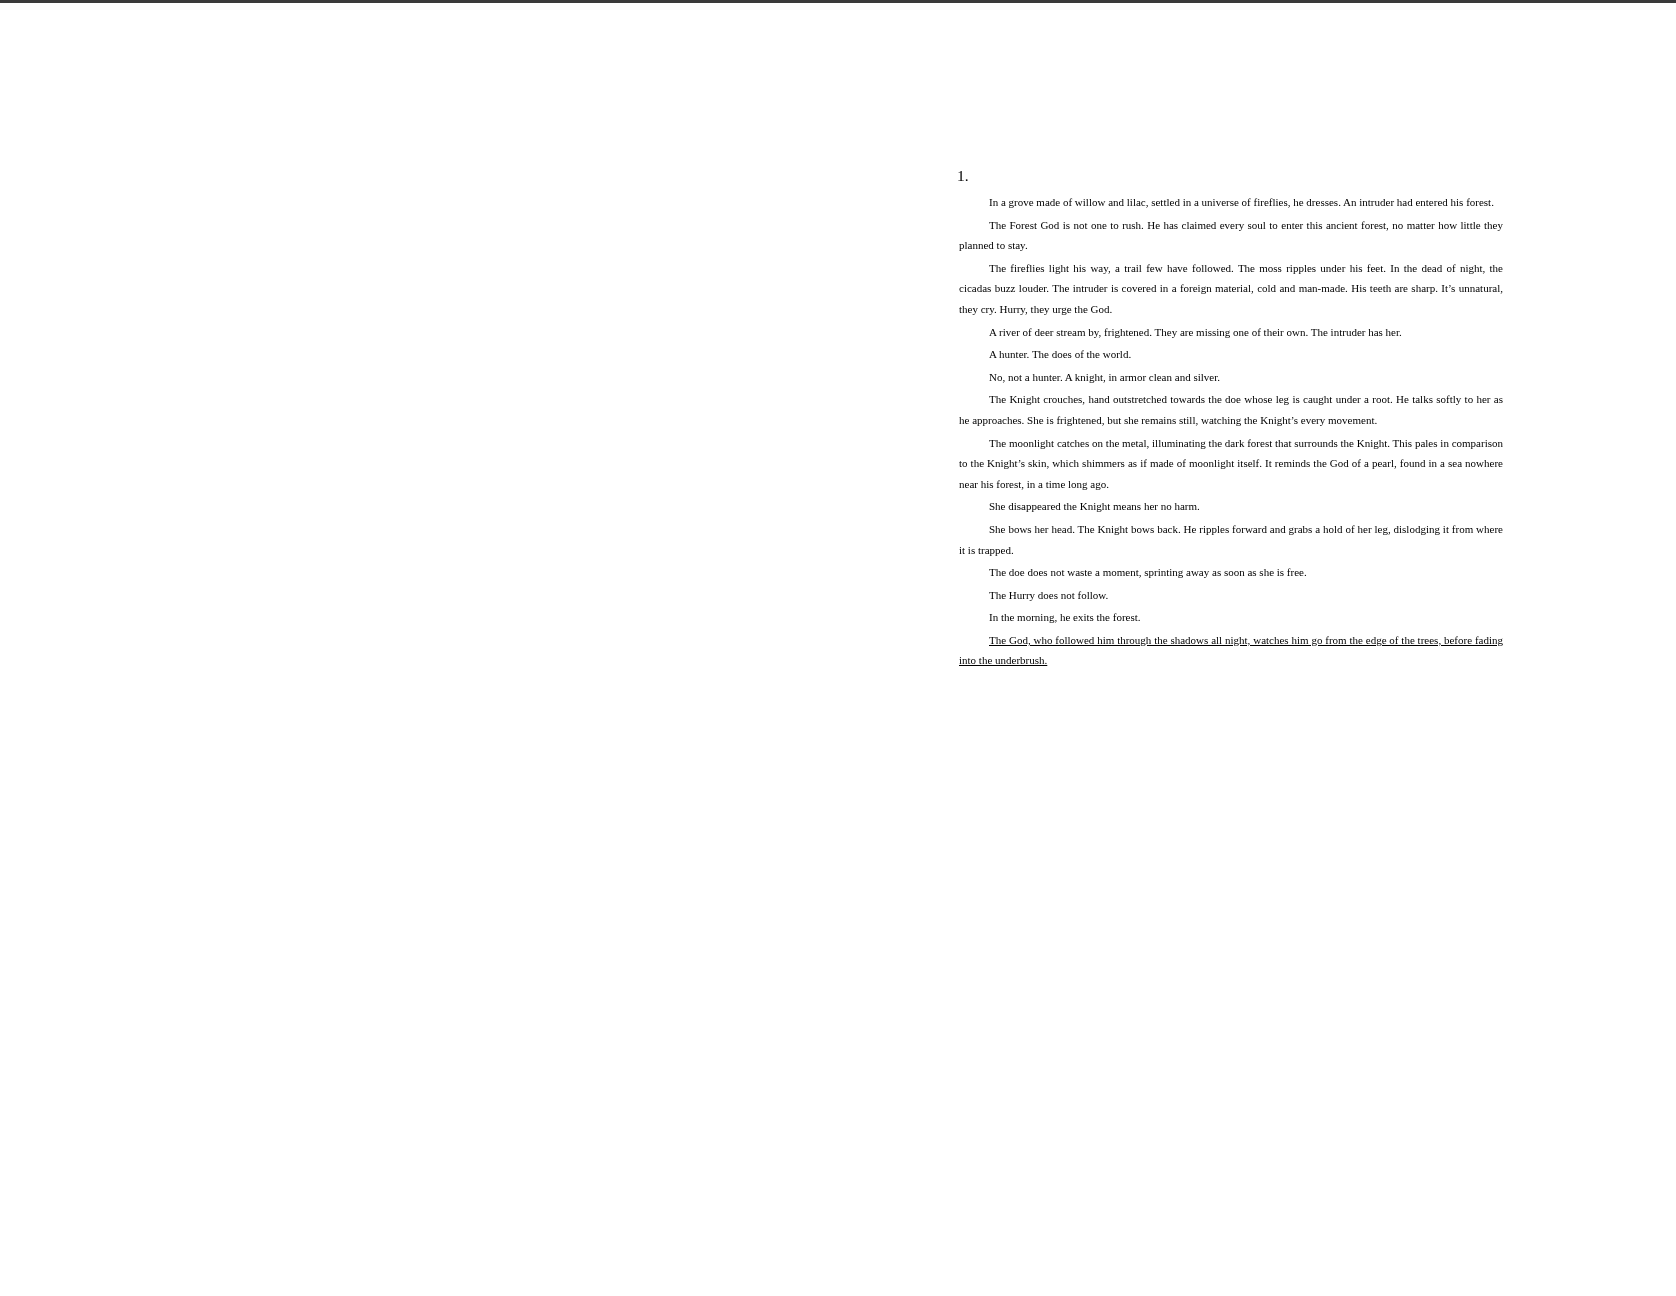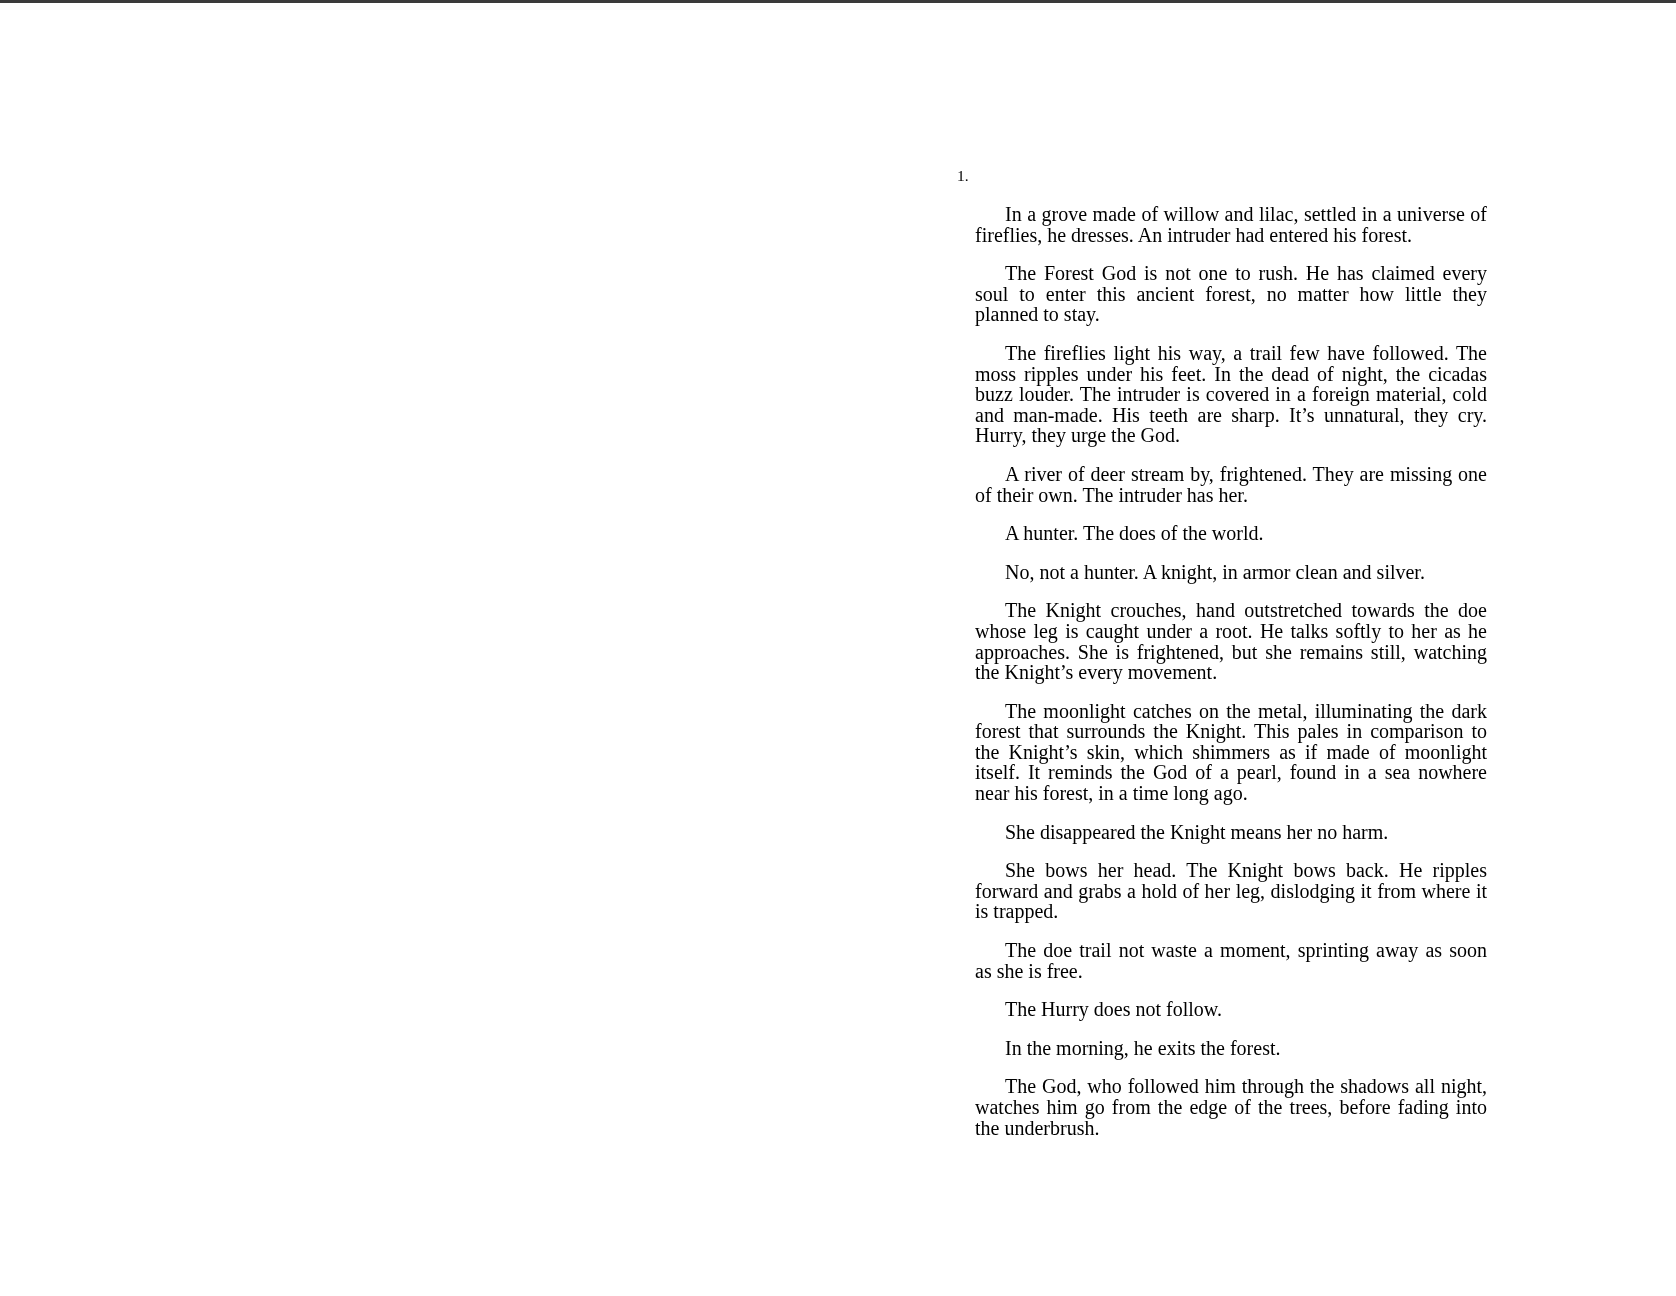--- a/index.html
+++ b/index.html
@@ -39,47 +39,48 @@
     left: 957px;
     width: 548px;
   }
   .section-number {
     font-size: 15.5px;
     line-height: 21px;
     margin: 0 0 6px 0;
     text-align: left;
   }
   .para {
-    font-size: 20px;
+    font-size: 11px;
     line-height: 20.6px;
-    margin: 18px;
+    margin: 2px;
     text-align: justify;
     text-indent: 30px;
     hyphens: none;
   }
   .para:last-child {
     text-align-last: left;
+    text-decoration: underline;
   }
 </style>
 </head>
 <body>
 
 <div class="top-rule"></div>
 
 <div class="page-sheet">
   <div class="text-column">
     <p class="section-number">1.</p>
     <p class="para">In a grove made of willow and lilac, settled in a universe of fireflies, he dresses. An intruder had entered his forest.</p>
     <p class="para">The Forest God is not one to rush. He has claimed every soul to enter this ancient forest, no matter how little they planned to stay.</p>
     <p class="para">The fireflies light his way, a trail few have followed. The moss ripples under his feet. In the dead of night, the cicadas buzz louder. The intruder is covered in a foreign material, cold and man-made. His teeth are sharp. It’s unnatural, they cry. Hurry, they urge the God.</p>
     <p class="para">A river of deer stream by, frightened. They are missing one of their own. The intruder has her.</p>
     <p class="para">A hunter. The does of the world.</p>
     <p class="para">No, not a hunter. A knight, in armor clean and silver.</p>
     <p class="para">The Knight crouches, hand outstretched towards the doe whose leg is caught under a root. He talks softly to her as he approaches. She is frightened, but she remains still, watching the Knight’s every movement.</p>
     <p class="para">The moonlight catches on the metal, illuminating the dark forest that surrounds the Knight. This pales in comparison to the Knight’s skin, which shimmers as if made of moonlight itself. It reminds the God of a pearl, found in a sea nowhere near his forest, in a time long ago.</p>
     <p class="para">She disappeared the Knight means her no harm.</p>
     <p class="para">She bows her head. The Knight bows back. He ripples forward and grabs a hold of her leg, dislodging it from where it is trapped.</p>
-    <p class="para">The doe trail not waste a moment, sprinting away as soon as she is free.</p>
+    <p class="para">The doe does not waste a moment, sprinting away as soon as she is free.</p>
     <p class="para">The Hurry does not follow.</p>
     <p class="para">In the morning, he exits the forest.</p>
     <p class="para">The God, who followed him through the shadows all night, watches him go from the edge of the trees, before fading into the underbrush.</p>
   </div>
 </div>
 
 </body></html>

